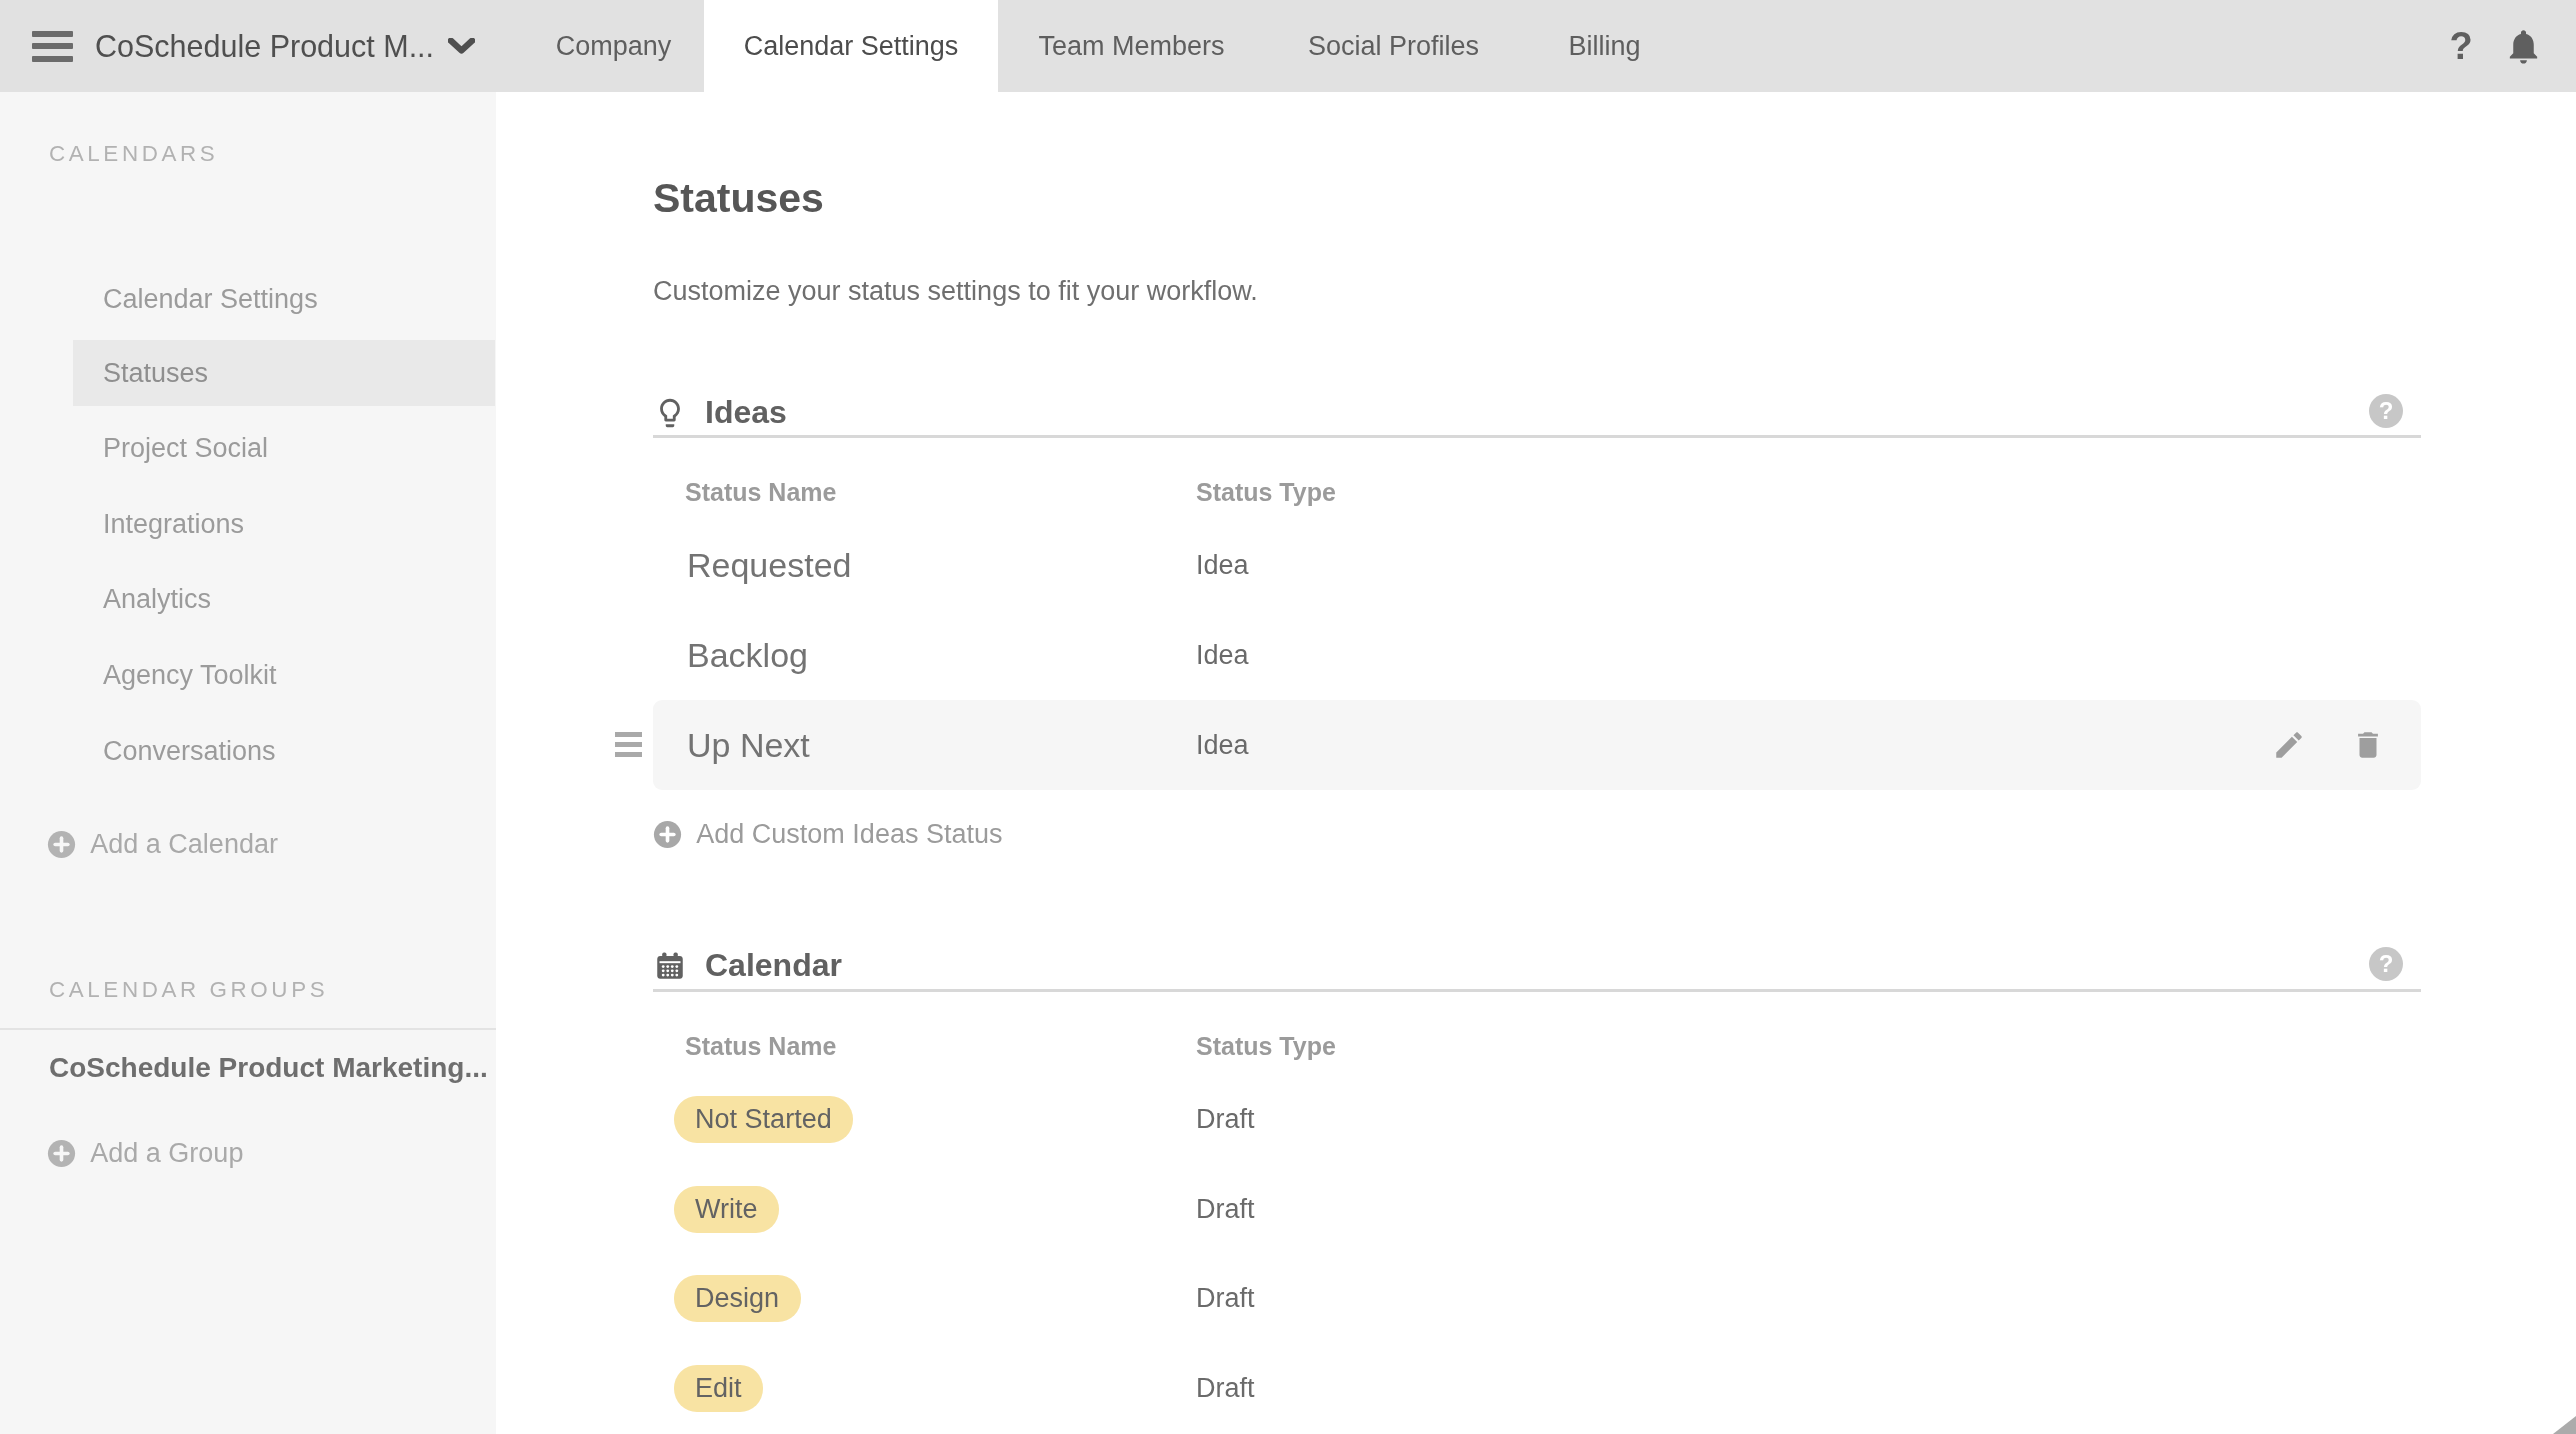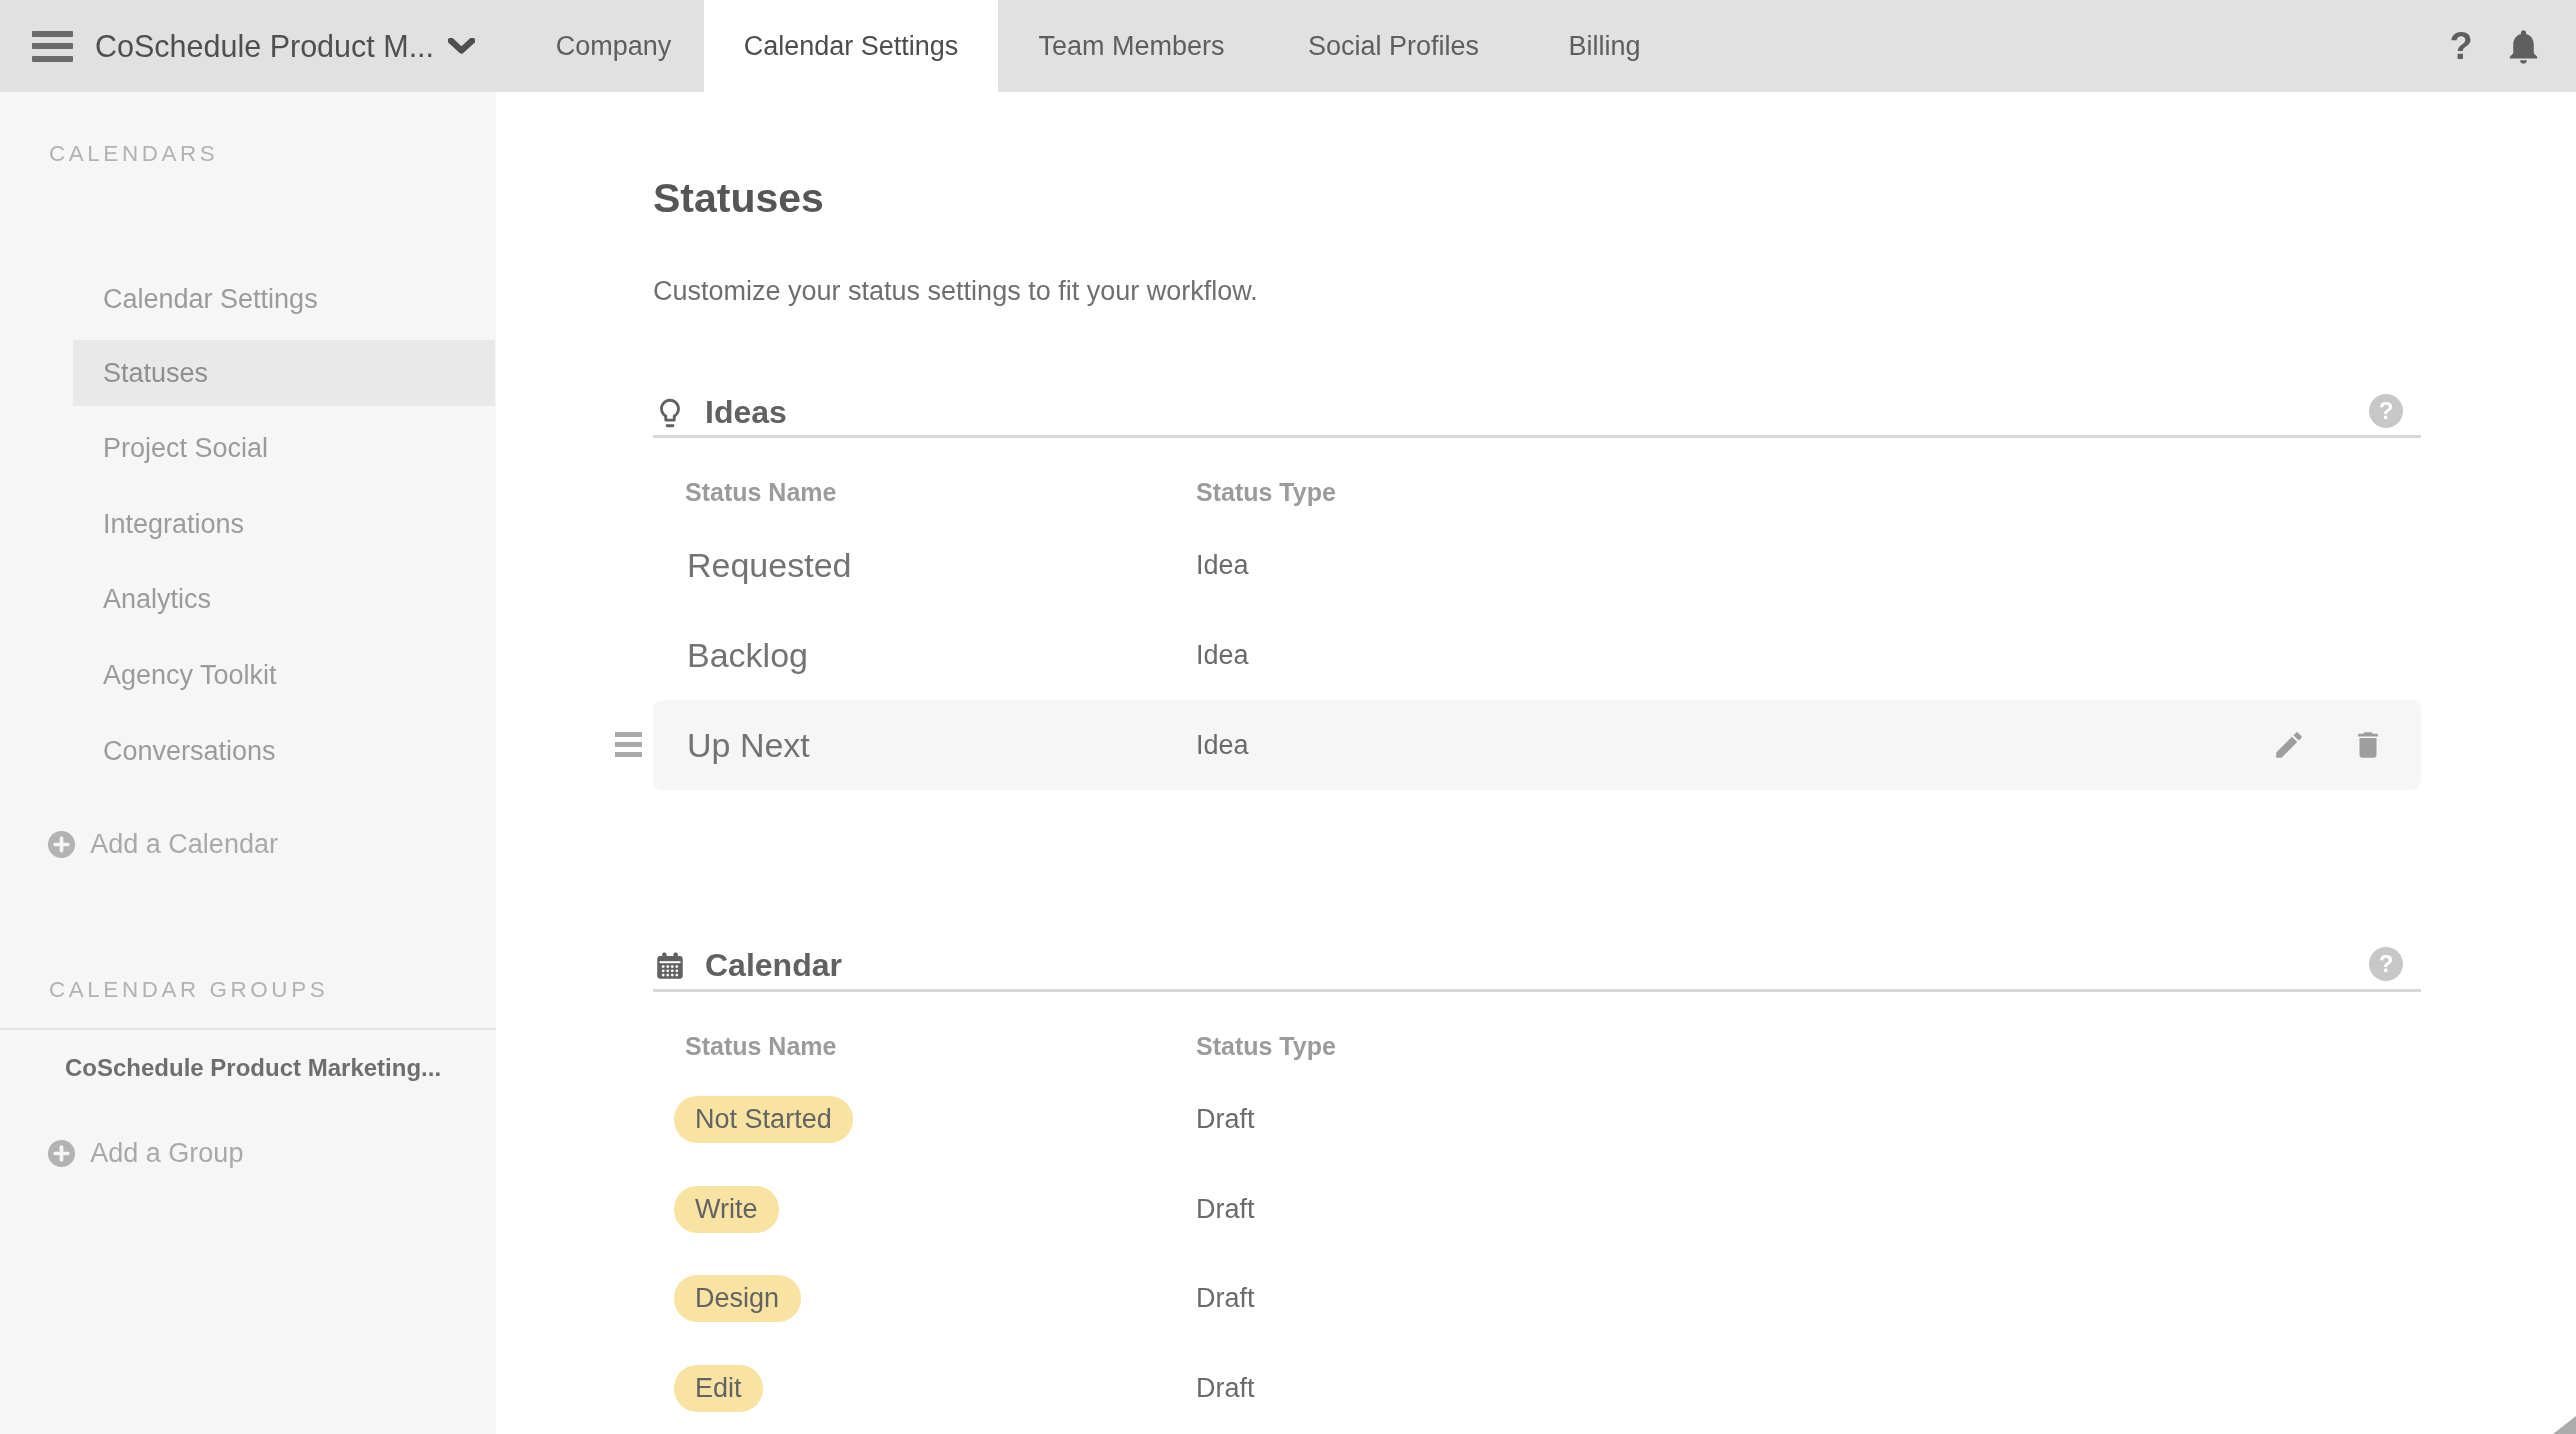--- a/index.html
+++ b/index.html
@@ -38,22 +38,22 @@
                  font-size:28px; font-weight:700; color:#4a4a4a; }
   .sb-chevron { position:absolute; left:437px; top:20px; }
   .sb-item { position:absolute; left:0; width:496px; height:54px; line-height:54px;
              padding-left:103px; font-size:27px; color:#9b9b9b; cursor:pointer; }
   .sb-item.selected { left:73px; width:422px; padding-left:30px; background:var(--selected-bg,#e9e9e9);
                       height:66px; line-height:66px; color:#8f8f8f; }
   .sb-add { position:absolute; left:47px; height:54px; display:flex; align-items:center;
             font-size:27px; color:#a9a9a9; cursor:pointer; }
   .sb-add svg { margin-right:14.3px; }
   .sb-divider { position:absolute; left:0; top:936px; width:496px; height:1.8px; background:#e3e3e3; }
-  .sb-group-name { position:absolute; left:65px; top:1042px; height:54px; line-height:54px;
-                   font-size:24px; font-weight:700; color:#6e6e6e; cursor:pointer; white-space:nowrap; }
+  .sb-group-name { position:absolute; left:49px; top:1042px; height:54px; line-height:54px;
+                   font-size:28px; font-weight:700; color:#6e6e6e; cursor:pointer; white-space:nowrap; }
 
   
   .main { position:absolute; left:496px; top:92px; width:2080px; height:1342px; background:#fff; }
   .page-title { position:absolute; left:157px; top:83px; font-size:41px; font-weight:700; color:#565656; }
   .page-subtitle { position:absolute; left:157px; top:184px; font-size:27px; color:#6f6f6f; }
 
   .sec-header { position:absolute; left:157px; width:1768px; height:45px; display:flex; align-items:center; }
   .sec-header .sec-icon { margin-right:18px; display:flex; align-items:center; }
   .sec-title { font-size:32px; font-weight:700; color:#616161; }
   .sec-help { position:absolute; right:18px; top:3.6px; width:34px; height:34px; border-radius:50%;
@@ -186,20 +186,28 @@
     <div class="row-actions">
       <svg width="34" height="34" viewBox="0 0 24 24">
           <path fill="#9e9e9e" d="M3 17.25V21h3.75L17.81 9.94l-3.75-3.75L3 17.25zM20.71 7.04c.39-.39.39-1.02 0-1.41l-2.34-2.34c-.39-.39-1.02-.39-1.41 0l-1.83 1.83 3.75 3.75 1.83-1.83z"></path>
         </svg>
       <svg width="34" height="34" viewBox="0 0 24 24">
           <path fill="#9e9e9e" d="M6 19c0 1.1.9 2 2 2h8c1.1 0 2-.9 2-2V7H6v12zM19 4h-3.5l-1-1h-5l-1 1H5v2h14V4z"></path>
         </svg>
     </div>
   </div>
 
+  <div class="add-link" style="top:711px;">
+    <svg width="29" height="29" viewBox="0 0 32 32">
+        <circle cx="16" cy="16" r="15" fill="#a8a8a8"></circle>
+        <line x1="16" y1="9" x2="16" y2="23" stroke="#fff" stroke-width="4" stroke-linecap="round"></line>
+        <line x1="9" y1="16" x2="23" y2="16" stroke="#fff" stroke-width="4" stroke-linecap="round"></line>
+      </svg>
+    <span>Add Custom Ideas Status</span>
+  </div>
 
   <div class="sec-header" style="top:851px;">
     <span class="sec-icon">
       <svg width="34" height="34" viewBox="0 0 24 24">
           <path fill="#616161" d="M5 5h14c1.1 0 2 .9 2 2v12c0 1.1-.9 2-2 2H5c-1.1 0-2-.9-2-2V7c0-1.1.9-2 2-2z"></path>
           <rect x="6.5" y="2.5" width="3" height="4.6" rx="1.2" fill="#616161"></rect>
           <rect x="14.5" y="2.5" width="3" height="4.6" rx="1.2" fill="#616161"></rect>
           <rect x="4.6" y="8.6" width="14.8" height="1.4" fill="#fff"></rect>
           <g fill="#fff">
             <circle cx="7.2" cy="12.4" r="1"></circle>

